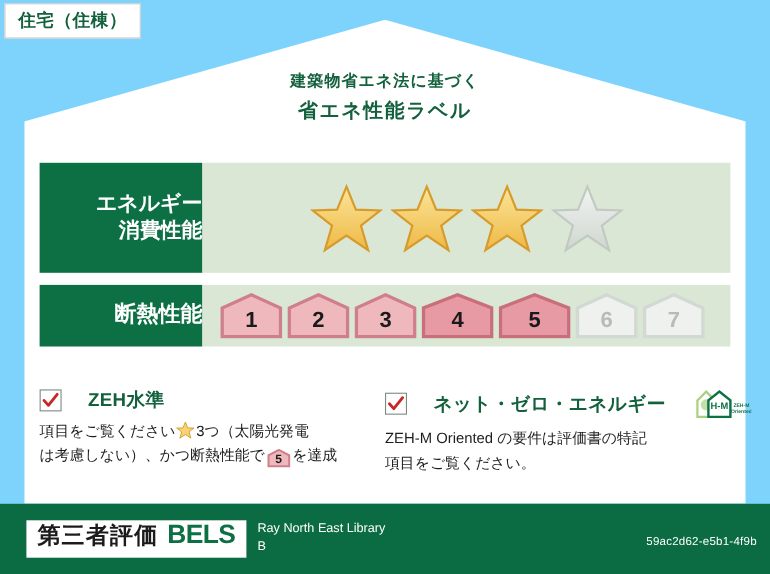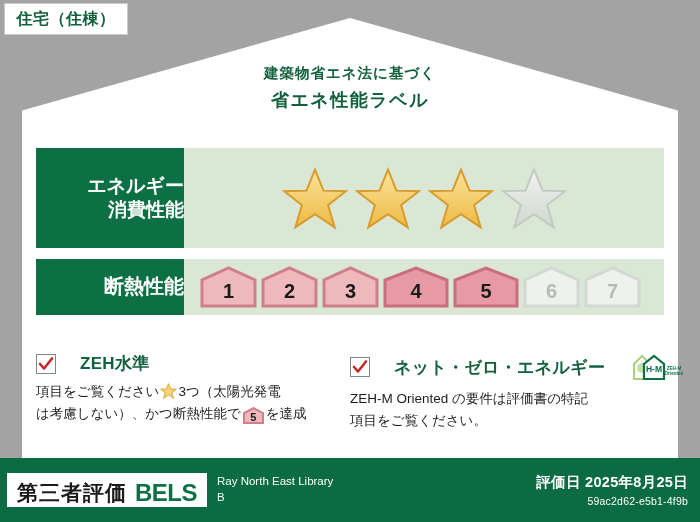--- a/index.html
+++ b/index.html
@@ -5,21 +5,21 @@
   html,body{margin:0;padding:0;}
   body{
     width:700px;height:522px;
     font-family:"Liberation Sans","DejaVu Sans",sans-serif;
     background:#0b6b42;
     overflow:hidden;
     position:relative;
   }
   .label-root{
     position:absolute;inset:0;
-    background:#a3a3a3;
+    background:#7dd3fc;
     text-decoration:underline;
   }
 
   
   .panel{
     position:absolute;
     left:22px;top:18px;
     width:656px;height:440px;
     background:#ffffff;
     clip-path:polygon(0% 21%, 50% 0%, 100% 21%, 100% 100%, 0% 100%);
@@ -125,24 +125,24 @@
   .inline-grade svg{position:absolute;left:0;top:0;width:100%;height:100%;}
   .inline-grade span{position:relative;z-index:2;line-height:21px;}
 
   
   .footer{
     position:absolute;left:0;right:0;bottom:0;height:64px;
     background:#0b6b42;
     display:flex;align-items:center;
   }
   .bels-box{
-    margin-left:7px;
+    margin-left:24px;
     background:#ffffff;
     height:34px;
-    display:flex;align-items:flex-end;
+    display:flex;align-items:flex-start;
     padding:0 10px;
   }
   .bels-jp{font-size:21px;font-weight:bold;color:#1b1b1b;letter-spacing:1px;}
   .bels-en{font-size:24px;font-weight:bold;color:#0d7045;margin-left:8px;letter-spacing:-.5px;}
   .bels-meta{
     margin-left:10px;color:#ffffff;font-size:11.5px;line-height:1.35;
   }
   .footer-right{
     margin-left:auto;margin-right:12px;
     text-align:right;color:#ffffff;
@@ -323,18 +323,17 @@
   <div class="footer">
     <div class="bels-box">
       <span class="bels-jp">第三者評価</span>
       <span class="bels-en">BELS</span>
     </div>
     <div class="bels-meta">
       <div>Ray North East Library</div>
       <div>B</div>
     </div>
     <div class="footer-right">
-      <div class="eval-date">評価日 2025年8月25日</div>
       <div class="eval-id">59ac2d62-e5b1-4f9b</div>
     </div>
   </div>
 
 </div>
 
 </body></html>

